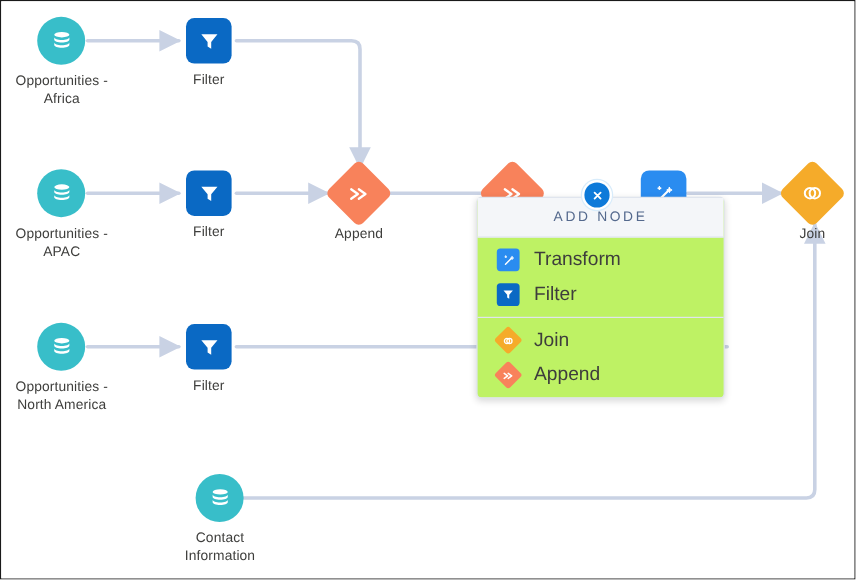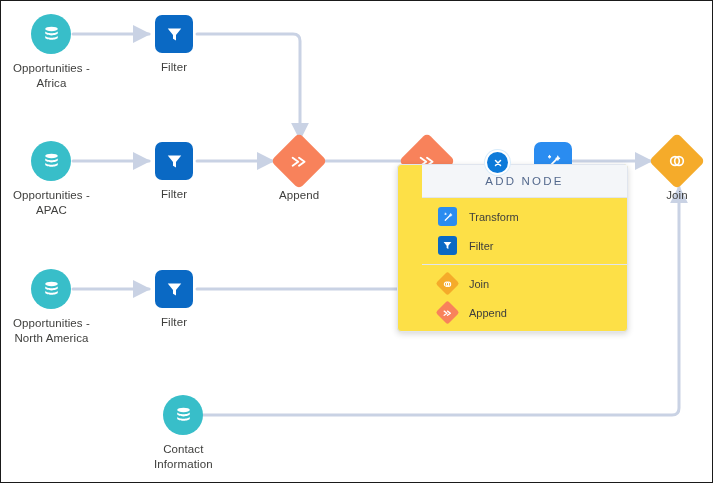--- a/index.html
+++ b/index.html
@@ -54,26 +54,25 @@
   .diamond.join{background:#f5ab2a;}
   .sq.transform{background:#2a8cf0;}
 
   .behind{z-index:1;}
 
   
   #popup{
     position:absolute;
     left:396px;top:163px;
     width:205px;
-    background:#fde047;
+    background:#bef264;
     border:1px solid #e0e5ee;
     border-radius:4px;
     box-shadow:0 2px 6px rgba(0,0,0,.16);
     z-index:40;
-    padding-left:24px;
   }
   #popup .hdr{
     height:32px;
     background:#f4f6f9;
     border-bottom:1px solid #e0e5ee;
     display:flex;align-items:center;justify-content:center;
     font-size:11.5px;
     letter-spacing:2.2px;
     color:#54698d;
     font-weight:400;
@@ -90,21 +89,21 @@
     width:19px;height:19px;border-radius:3px;
     display:flex;align-items:center;justify-content:center;
     flex:0 0 auto;
     margin-right:12px;
   }
   .mi .ic.dia{
     width:17px;height:17px;border-radius:2.5px;
     transform:rotate(45deg);margin-right:13px;margin-left:1px;
   }
   .mi .ic.dia > *{transform:rotate(-45deg);}
-  .mi .txt{font-size:11px;color:#3e3e3c;}
+  .mi .txt{font-size:16px;color:#3e3e3c;}
 
   #closebtn{
     position:absolute;
     left:483px;top:148px;
     width:27px;height:27px;
     border-radius:50%;
     background:#d8ecfb;
     display:flex;align-items:center;justify-content:center;
     z-index:50;cursor:pointer;
   }

